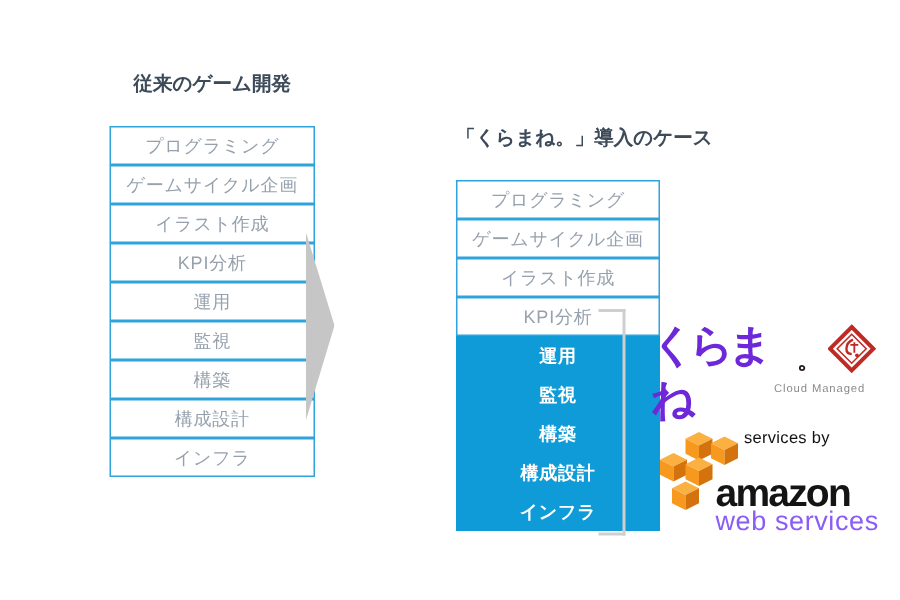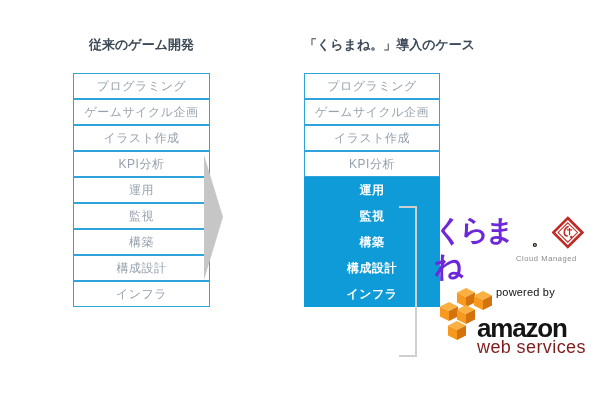--- a/index.html
+++ b/index.html
@@ -1,22 +1,22 @@
 <!DOCTYPE html>
 <html><head>
 <meta charset="utf-8">
 <style>
   html,body{margin:0;padding:0;background:#fff;}
   .canvas{
     position:relative;width:600px;height:400px;background:#fff;overflow:hidden;
     font-family:"Liberation Sans","DejaVu Sans",sans-serif;
   }
-  .col{position:absolute;top:36px;padding-left:42px;}
+  .col{position:absolute;top:47px;padding-left:42px;}
   .col-left{left:31px;width:137px;}
-  .col-right{left:262px;width:136px;}
+  .col-right{left:262px;width:136px;margin-top:36px;}
   .col-title{
     height:17px;line-height:17px;text-align:center;white-space:nowrap;
     font-size:13px;font-weight:bold;color:#3c4a59;margin-bottom:20px;
   }
   .boxes{display:flex;flex-direction:column;gap:0;}
   .box{
     box-sizing:border-box;height:26px;border:1.5px solid #2fa3dc;background:#fff;
     display:flex;align-items:center;justify-content:center;
     font-size:12px;color:#96a1ad;letter-spacing:0.5px;white-space:nowrap;
   }
@@ -44,21 +44,21 @@
     position:absolute;left:34px;top:42px;font-size:7.5px;color:#8a8a8a;letter-spacing:0.6px;margin-left:48px;
   }
   
   .aws{position:absolute;left:440px;top:286px;width:150px;height:60px;}
   .aws-cubes{position:absolute;left:0;top:2px;}
   .aws-text{position:absolute;left:37px;top:0;}
   .aws-powered{font-size:11px;color:#111;margin-left:19px;line-height:13px;letter-spacing:0.2px;}
   .aws-amazon{
     font-size:26px;font-weight:bold;color:#141414;letter-spacing:-1.2px;line-height:24px;margin-top:17px;
   }
-  .aws-web{font-size:18px;color:#7f1d1d;letter-spacing:0.4px;line-height:17px;margin-top:-1px;}
+  .aws-web{font-size:18px;color:#8b5cf6;letter-spacing:0.4px;line-height:17px;margin-top:-1px;}
 </style>
 </head>
 <body>
 
 <div class="canvas">
 
   <div class="col col-left">
     <div class="col-title">従来のゲーム開発</div>
     <div class="boxes">
       <div class="box">プログラミング</div>
@@ -131,19 +131,19 @@
         <polygon points="0,4.5 9,9 9,19 0,14.5" fill="#f7981f"></polygon>
         <polygon points="18,4.5 9,9 9,19 18,14.5" fill="#d4720d"></polygon>
       </g>
       <g transform="translate(8,33)">
         <polygon points="9,0 18,4.5 9,9 0,4.5" fill="#fbb042"></polygon>
         <polygon points="0,4.5 9,9 9,19 0,14.5" fill="#f7981f"></polygon>
         <polygon points="18,4.5 9,9 9,19 18,14.5" fill="#d4720d"></polygon>
       </g>
     </svg>
     <div class="aws-text">
-      <div class="aws-powered">powered by</div>
+      <div class="aws-powered">services by</div>
       <div class="aws-amazon">amazon</div>
       <div class="aws-web">web services</div>
     </div>
   </div>
 
 </div>
 
 </body></html>

